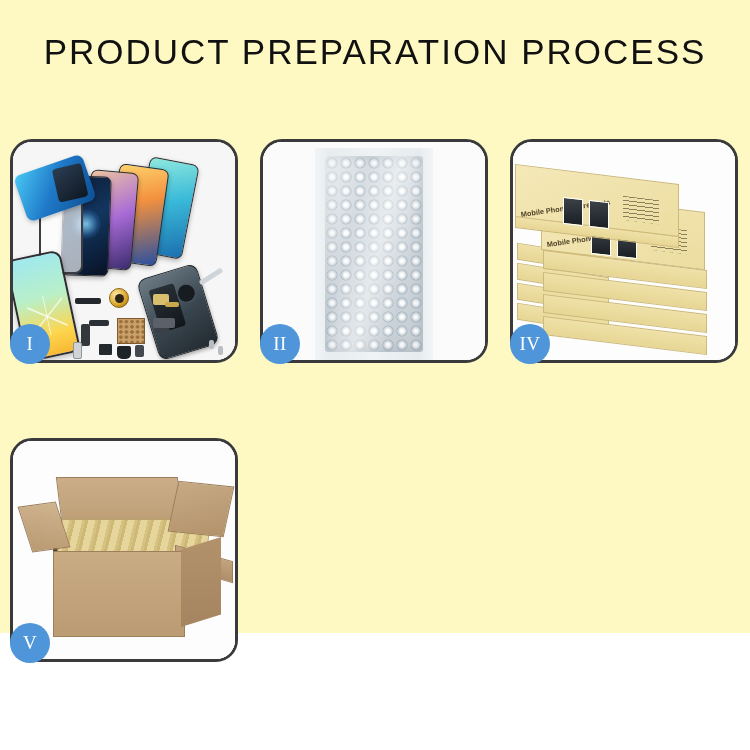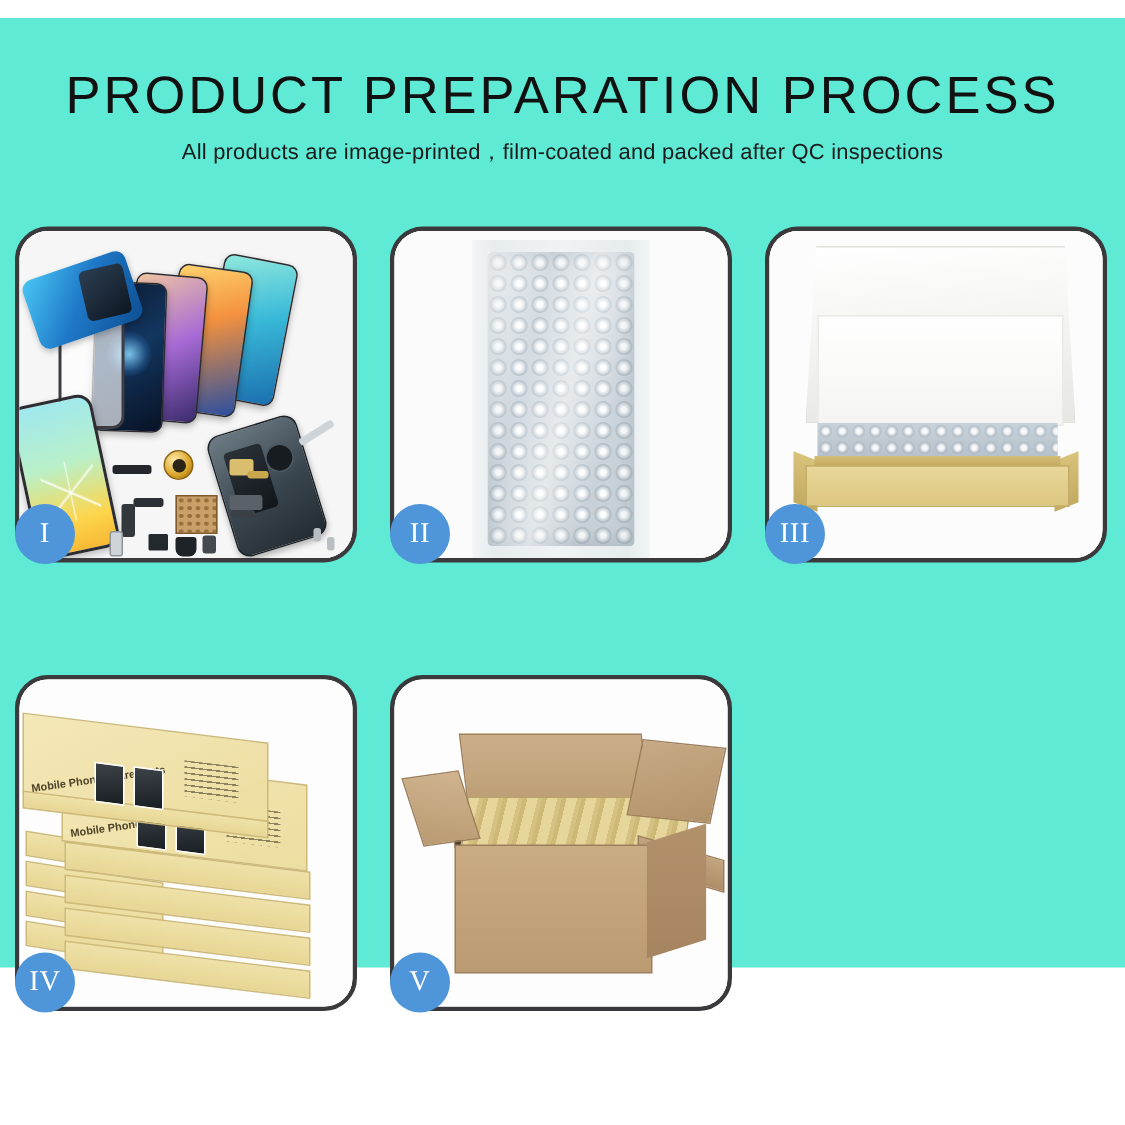--- a/index.html
+++ b/index.html
@@ -9,22 +9,21 @@
     height: 750px;
     background: #ffffff;
     font-family: "Liberation Sans", sans-serif;
     overflow: hidden;
   }
 
   .page {
     position: relative;
     width: 750px;
     height: 633px;
-    background: #5eead4;
-    margin-top: 12px;
+    background: #fef9c3;
   }
 
   
   .header { padding-top: 34px; text-align: center; }
 
   .title {
     font-family: "Liberation Sans", sans-serif;
     font-size: 35px;
     font-weight: 400;
     letter-spacing: 2.0px;
@@ -433,21 +432,20 @@
     z-index: -1;
   }
 </style>
 </head>
 <body>
 
 <div class="page">
 
   <div class="header">
     <div class="title">PRODUCT PREPARATION PROCESS</div>
-    <div class="subtitle">All products are image-printed，film-coated and packed after QC inspections</div>
   </div>
 
   <div class="grid">
 
     <div class="panel">
       <div class="panel-inner">
         <div class="scene-parts">
           <div class="ph-fan fan1"></div>
           <div class="ph-fan fan2"></div>
           <div class="ph-fan fan3"></div>
@@ -481,34 +479,20 @@
       <div class="panel-inner">
         <div class="scene-bubble">
           <div class="wrap-sheet"></div>
           <div class="bubbles"></div>
           <div class="wrap-sheen"></div>
         </div>
       </div>
       <div class="badge">II</div>
     </div>
 
-    <div class="panel">
-      <div class="panel-inner">
-        <div class="scene-box3">
-          <div class="b3-lid"></div>
-          <div class="b3-foam"></div>
-          <div class="b3-bubble"></div>
-          <div class="b3-left"></div>
-          <div class="b3-right"></div>
-          <div class="b3-inner-rim"></div>
-          <div class="b3-front"></div>
-        </div>
-      </div>
-      <div class="badge">III</div>
-    </div>
 
     <div class="panel">
       <div class="panel-inner">
         <div class="scene-stack">
 
           <div class="kbox" style="left:4px; top:108px; width:92px; height:17px; transform:skewY(9deg);"></div>
           <div class="kbox" style="left:4px; top:128px; width:92px; height:17px; transform:skewY(9deg);"></div>
           <div class="kbox" style="left:4px; top:148px; width:92px; height:17px; transform:skewY(9deg);"></div>
           <div class="kbox" style="left:4px; top:168px; width:92px; height:17px; transform:skewY(9deg);"></div>
 

